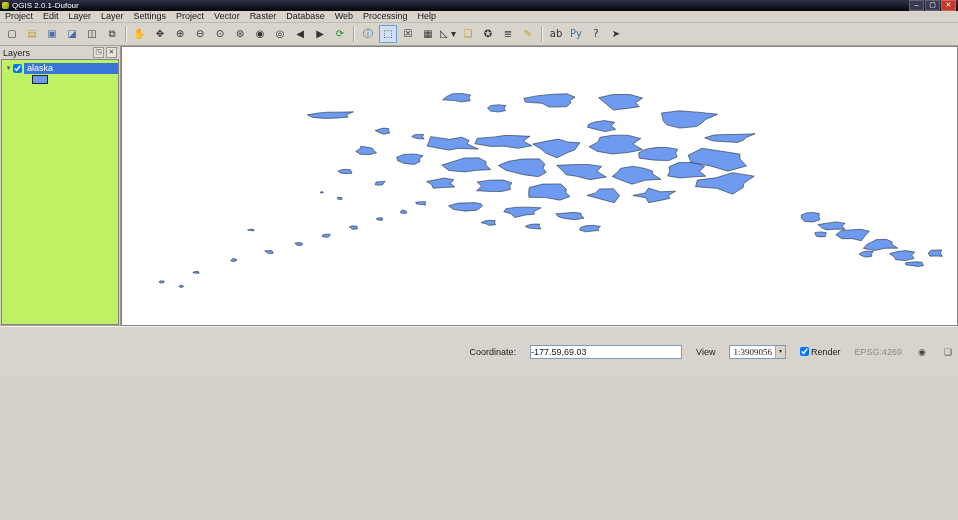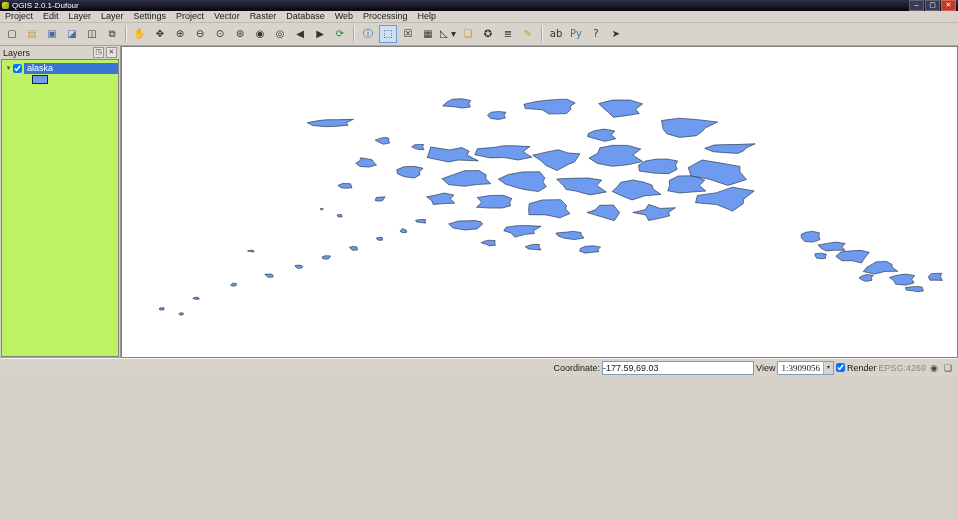--- a/index.html
+++ b/index.html
@@ -35,21 +35,21 @@
   .expander{width:9px;font-size:7px;color:#555;text-align:center;}
   .layer-check{width:9px;height:9px;margin:0 2px 0 0;}
   .layer-name{flex:1;background:#3875d7;color:#fff;padding:0 3px;height:11px;line-height:11px;}
   .swatch-row{height:11px;display:flex;align-items:center;padding-left:28px;}
   .swatch{width:14px;height:7px;display:inline-block;}
 
   .map-canvas{flex:1;background:#fff;border:1px solid #828282;position:relative;overflow:hidden;}
   .map-canvas svg{position:absolute;left:0;top:0;width:100%;height:100%;display:block;}
 
   
-  .statusbar{height:17px;flex:0 0 auto;display:flex;align-items:center;background:#d8d4cc;border-top:1px solid #f4f2ee;box-shadow:0 -1px 0 #a8a49c;padding:0 4px;gap:2px;}
+  .statusbar{height:17px;flex:0 0 auto;display:flex;align-items:center;background:#d8d4cc;border-top:1px solid #f4f2ee;box-shadow:0 -1px 0 #a8a49c;padding:16px 4px;gap:14px;}
   .coord-field{width:150px;height:12px;background:#fff;border:1px solid #7f9db9;text-align:left;line-height:12px;}
   .scale-combo{display:flex;align-items:center;background:#fff;border:1px solid #7f9db9;height:12px;padding-left:3px;font-family:Liberation Serif, serif;}
   .combo-arrow{font-size:6px;margin-left:3px;color:#333;background:#d8d4cc;border-left:1px solid #aaa;width:9px;height:12px;line-height:11px;text-align:center;}
   .render-check{display:flex;align-items:center;gap:2px;}
   .render-check input{width:9px;height:9px;margin:0;}
   .crs-label{color:#8a8a8a;}
   .status-icon{font-size:9px;width:12px;text-align:center;color:#444;font-family:"DejaVu Sans",sans-serif;}
 </style>
 </head>
 <body>

